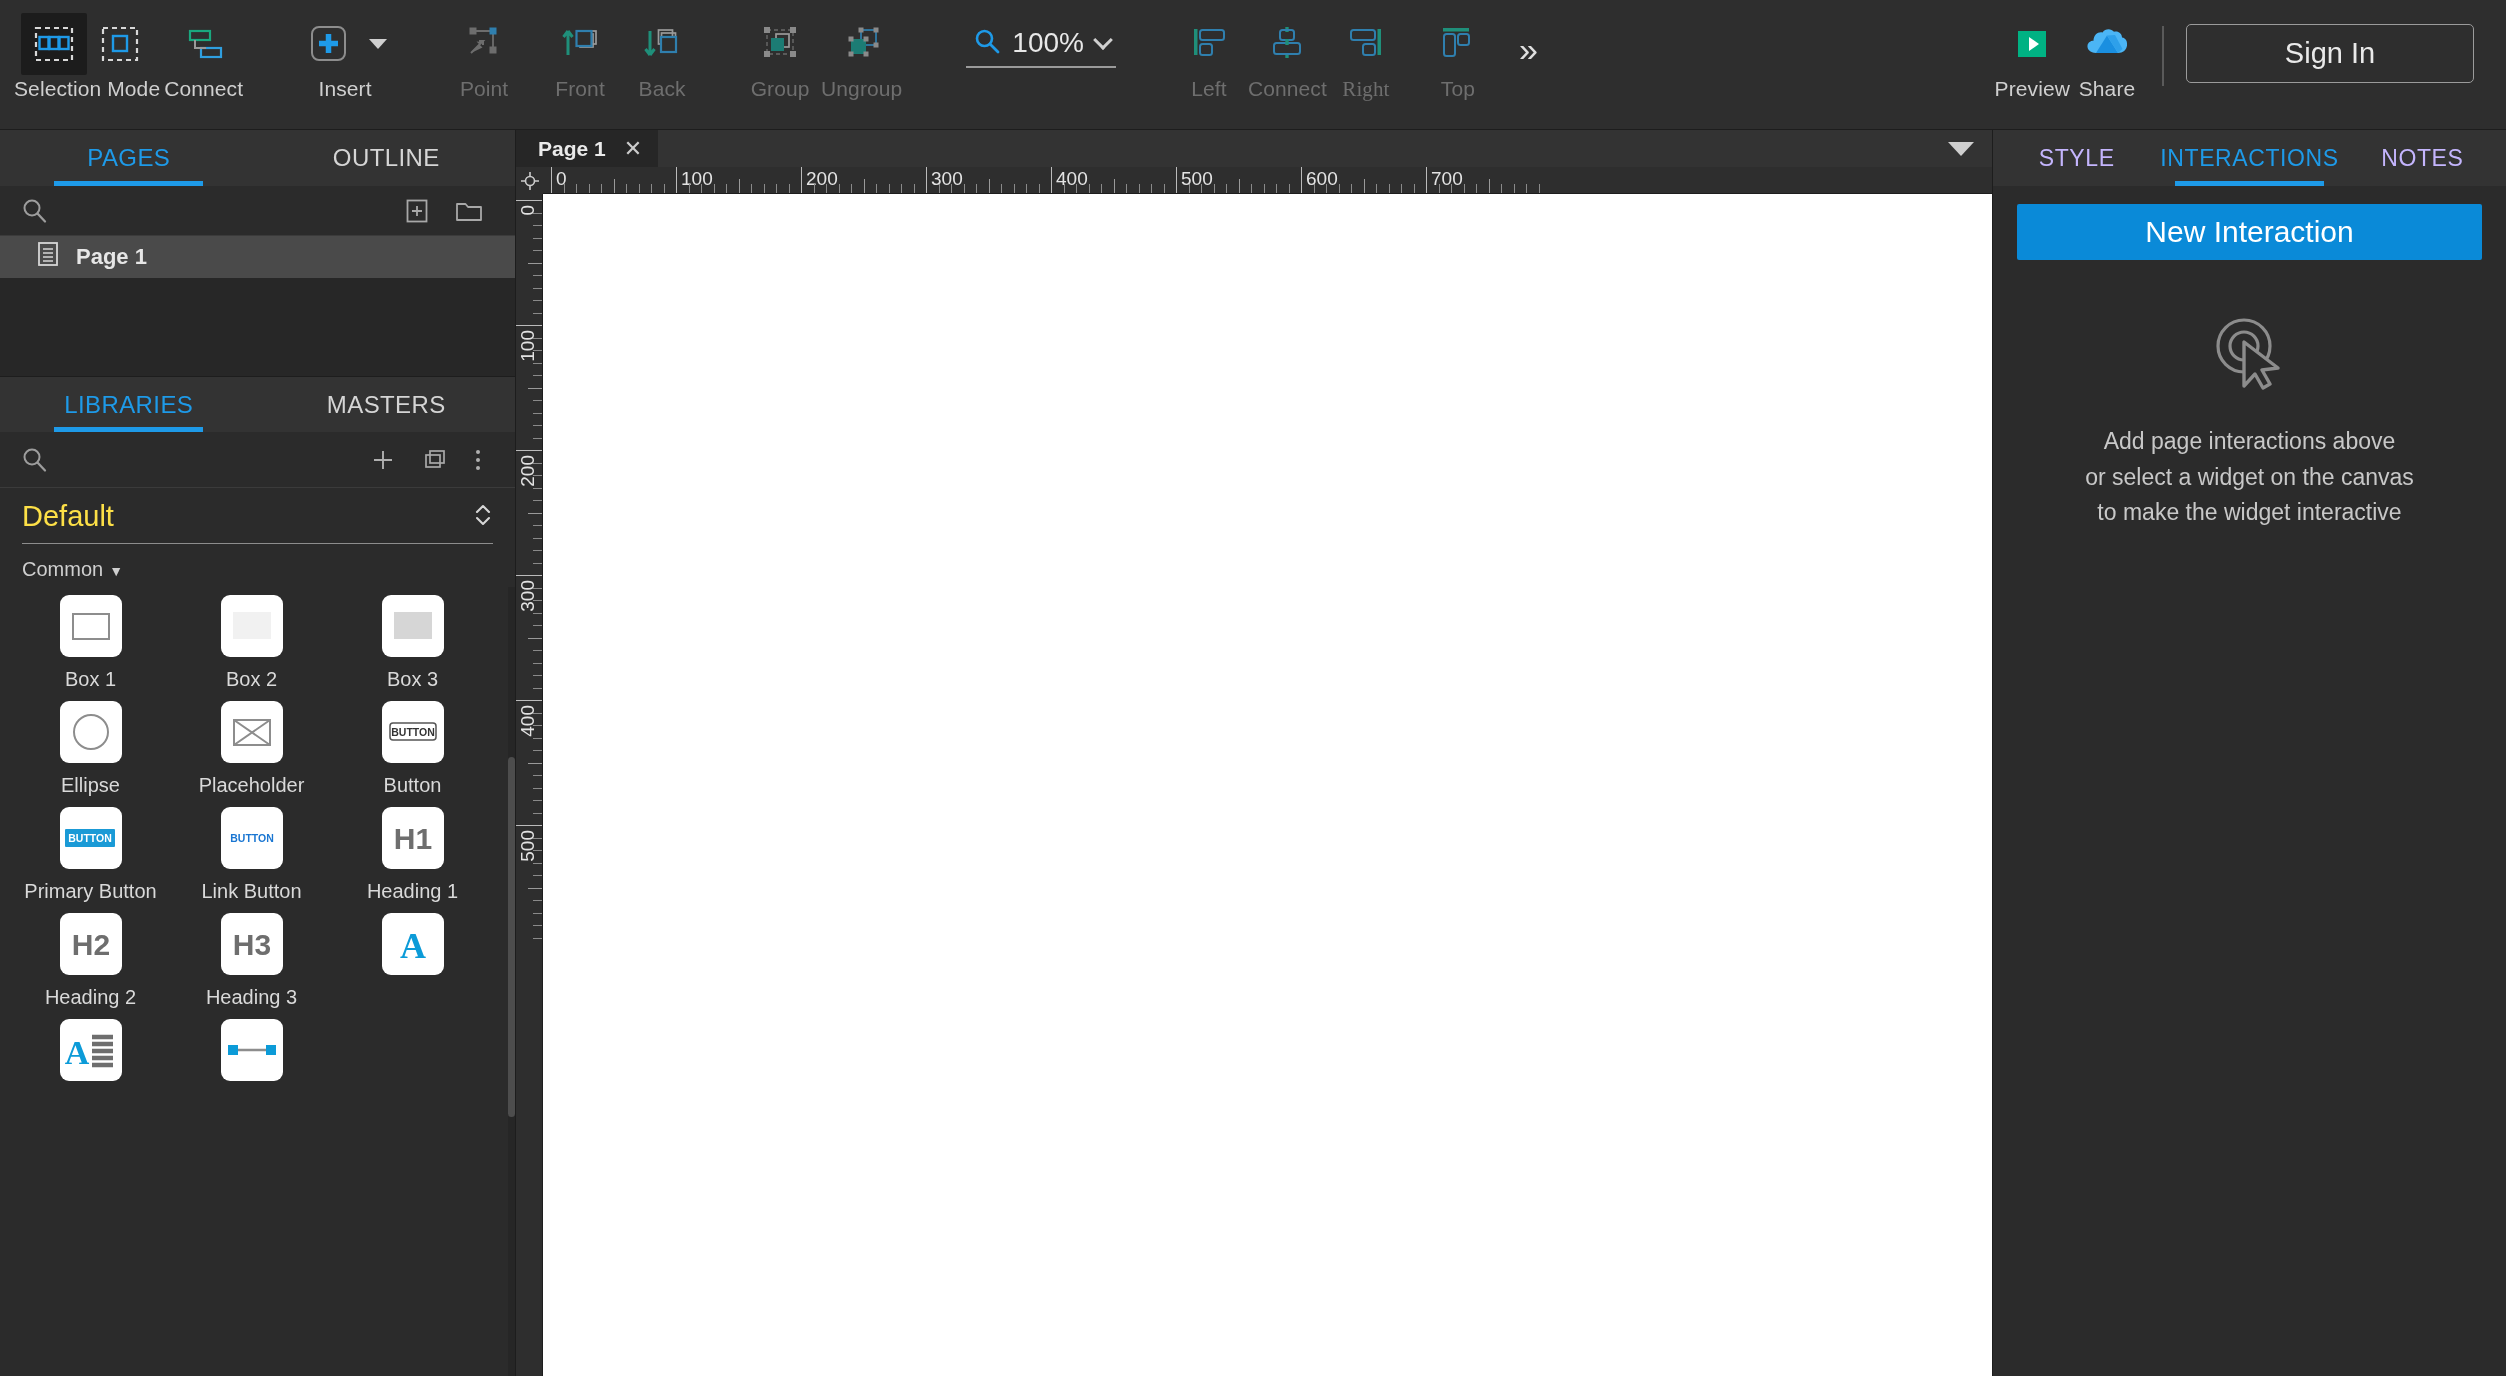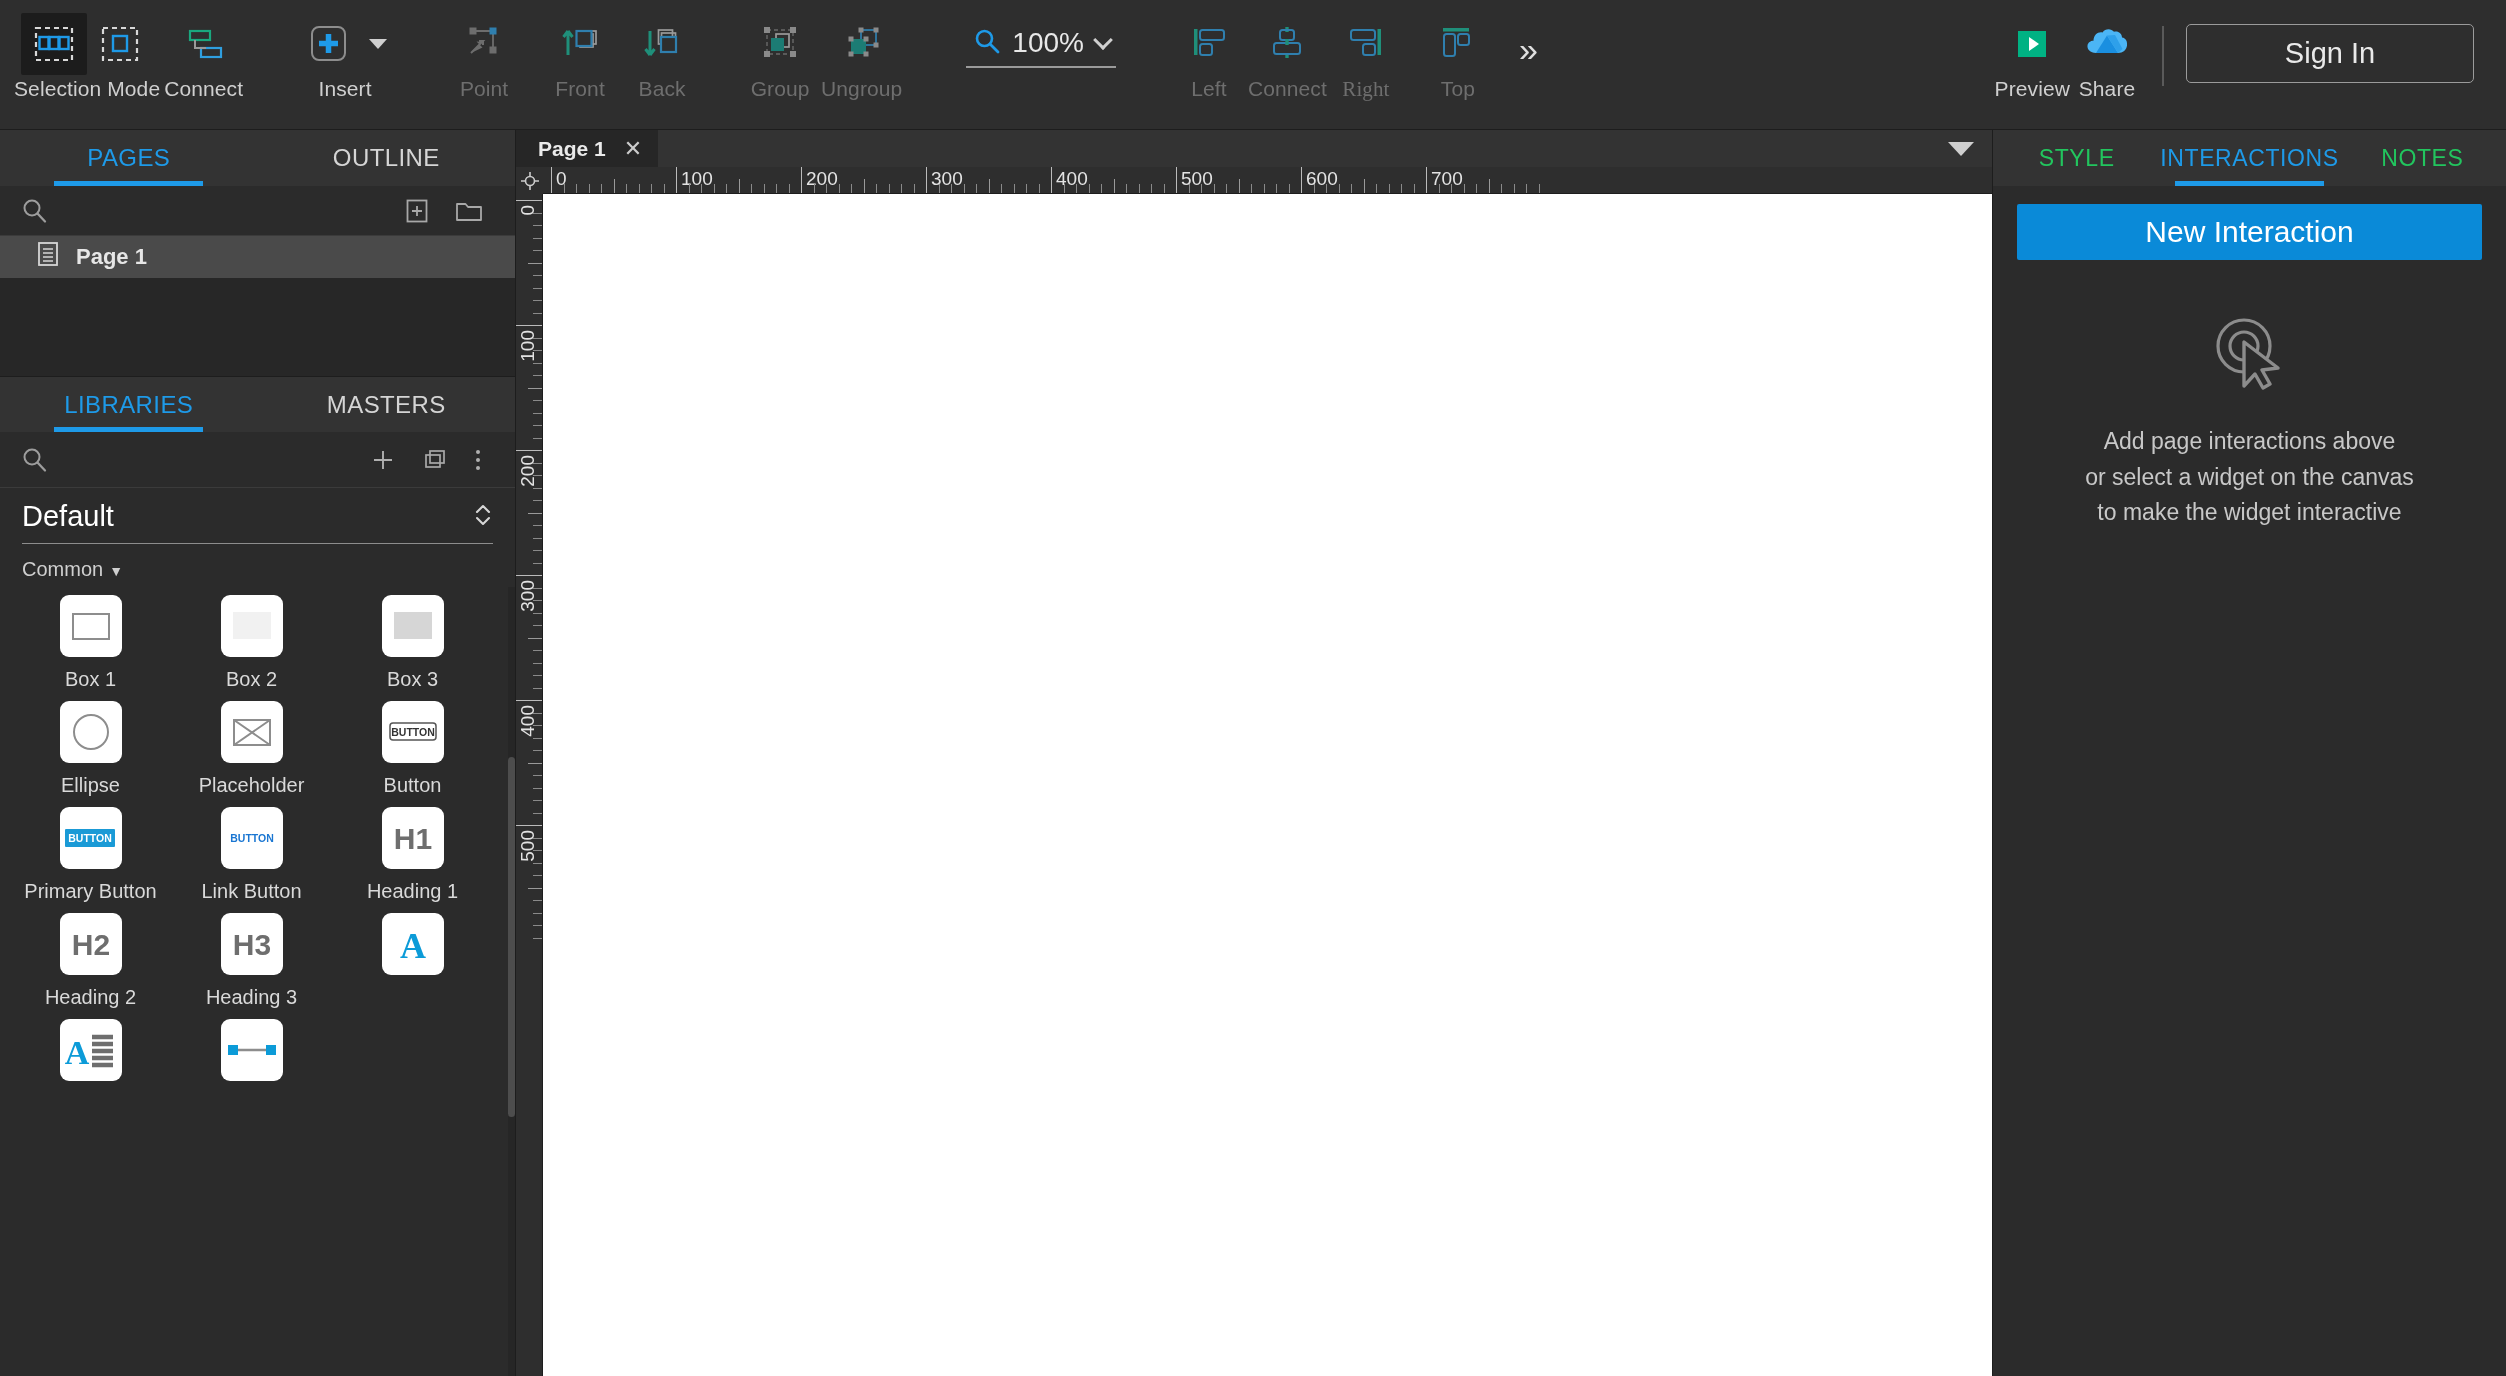--- a/index.html
+++ b/index.html
@@ -93,21 +93,21 @@
     background: #4a4a4a; font-size: 22px; color: #e6e6e6; font-weight: bold;
   }
   .pages-body { height: 98px; background: #272727; }
 
   .lib-head { border-top: 1px solid #1d1d1d; }
   .lib-select {
     margin: 12px 22px 0 22px; padding-bottom: 10px;
     border-bottom: 1px solid #8d8d8d;
     display: flex; align-items: center;
   }
-  .lib-select .name { font-size: 29px; color: #ffffff; flex: 1; }
+  .lib-select .name { font-size: 29px; color: #fde047; flex: 1; }
   .cat-row { padding: 14px 22px 6px 22px; font-size: 20px; color: #cfcfcf; }
   .cat-row .tri { font-size: 14px; margin-left: 6px; }
 
   .wgrid {
     display: grid; grid-template-columns: repeat(3, 1fr);
     padding: 8px 22px 0 10px; row-gap: 10px;
   }
   .wcell { display: flex; flex-direction: column; align-items: center; }
   .wtile {
     width: 62px; height: 62px; background: #ffffff; border-radius: 9px;
@@ -155,21 +155,21 @@
     position: absolute; left: 1px; font-size: 19px; color: #e3e3e3;
     writing-mode: vertical-rl; transform: rotate(180deg); padding-bottom: 5px;
   }
   .canvas-sheet { flex: 1; background: #ffffff; }
 
   
   .right-col { width: 514px; min-width: 514px; background: #2b2b2b; display: flex; flex-direction: column; border-left: 1px solid #1d1d1d; }
   .rtabs { height: 56px; min-height: 56px; background: #333333; display: flex; align-items: stretch; }
   .rtabs .tab {
     flex: 1; display: flex; align-items: center; justify-content: center;
-    font-size: 23px; color: #22c55e; position: relative; letter-spacing: 0.6px;
+    font-size: 23px; color: #c4b5fd; position: relative; letter-spacing: 0.6px;
   }
   .rtabs .tab.active { color: #1e9ae8; }
   .rtabs .tab.active::after {
     content: ""; position: absolute; left: 8%; right: 8%; bottom: 0; height: 5px; background: #1e9ae8;
   }
   .rsec { padding: 22px 24px 0 24px; display: flex; align-items: center; }
   .rsec .t { font-size: 21px; color: #d3d3d3; flex: 1; letter-spacing: 0.7px; }
   .newint {
     margin: 18px 24px 0 24px; background: #0a8ad8; color: #ffffff;
     height: 56px; display: flex; align-items: center; justify-content: center;

